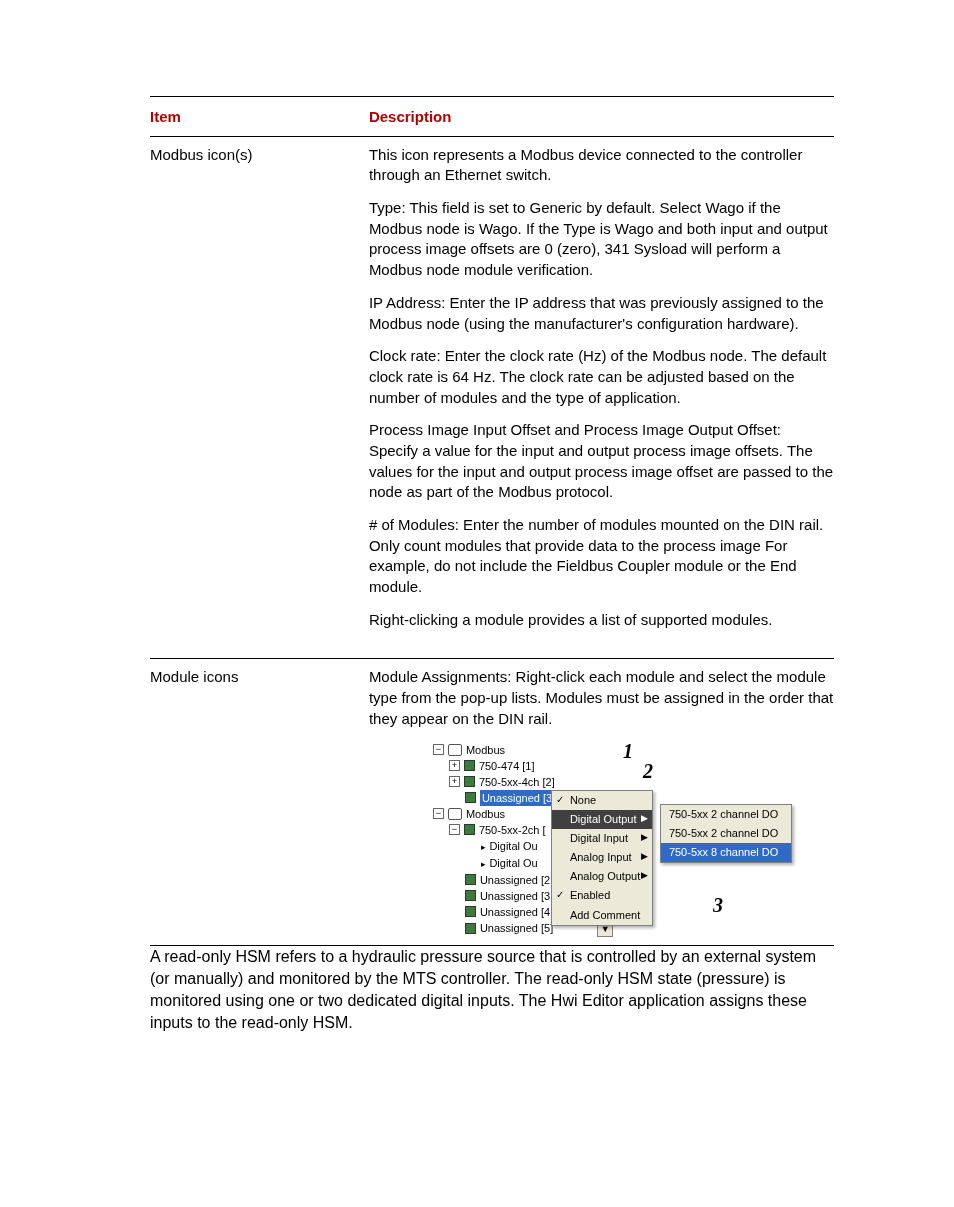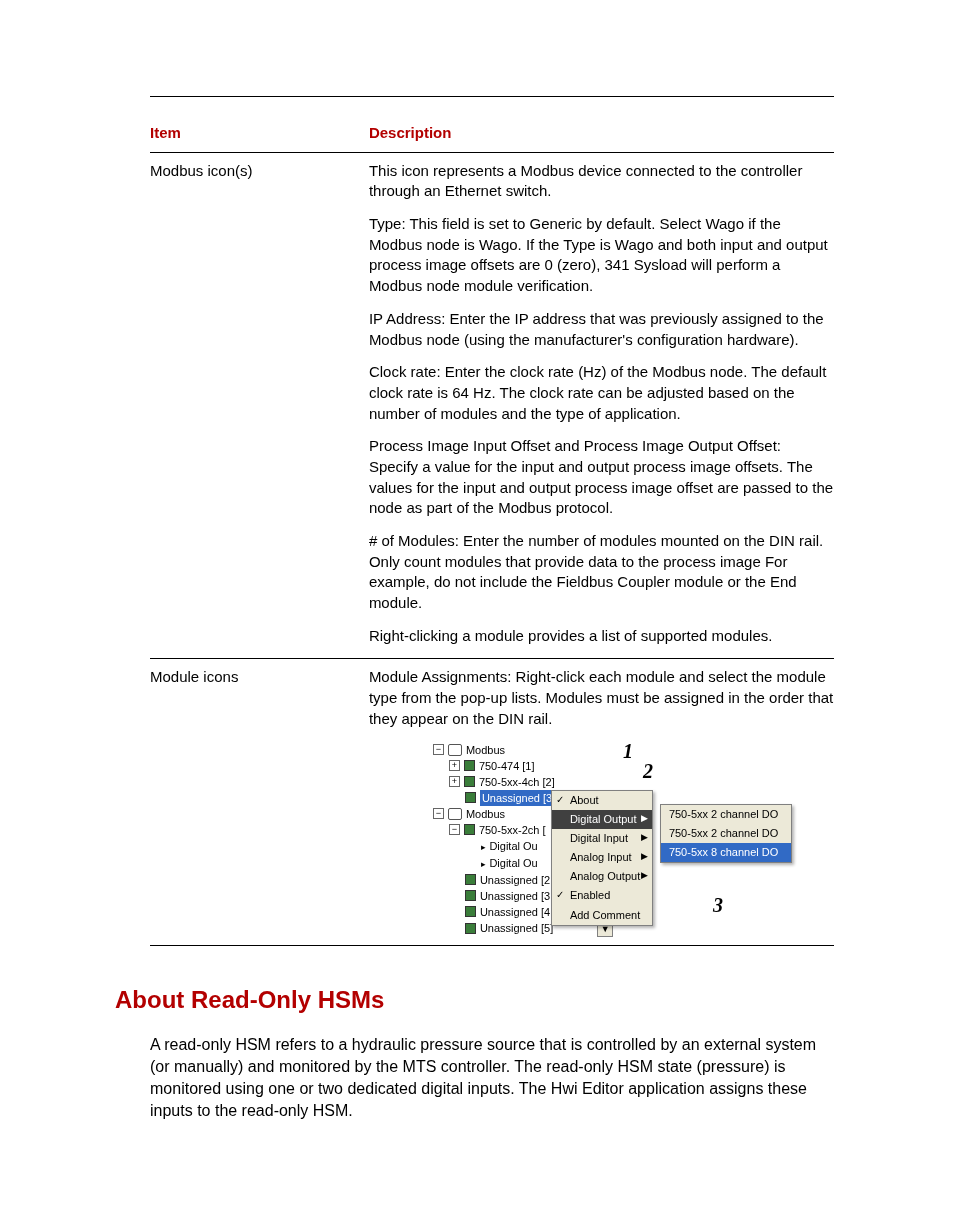--- a/index.html
+++ b/index.html
@@ -16,40 +16,40 @@
   .tbl {
     width: 100%;
     border-collapse: collapse;
     font-size: 15px;
     line-height: 1.38;
   }
   .tbl th {
     text-align: left;
     color: #b30000;
     font-weight: bold;
-    padding: 26px 0 8px 0;
+    padding: 10px 0 8px 0;
     border-top: 1px solid #000;
     border-bottom: 1px solid #000;
     vertical-align: top;
   }
   .tbl th.col1 { width: 32%; }
   .tbl td {
     vertical-align: top;
     padding: 8px 0 8px 0;
   }
   .row-sep td {
     border-top: 1px solid #000;
   }
   .last-sep td {
     border-bottom: 1px solid #000;
   }
   .desc p {
     margin: 0 0 12px 0;
   }
-  .desc p:last-child { margin-bottom: 4px; }
+  .desc p:last-child { margin-bottom: 20px; }
   h2.section-title {
     color: #b30000;
     font-size: 24px;
     font-weight: bold;
     margin: 40px 0 20px -35px;
   }
   p.body-para {
     font-size: 16px;
     line-height: 1.38;
     margin: 0 0 14px 0;
@@ -224,37 +224,36 @@
           </div>
           <div class="tree-row ind3">
             <span class="mod-icon"></span>
             <span>Unassigned [5]</span>
             <span style="margin-left:40px;">
               <span class="scroll-btn">▼</span>
             </span>
           </div>
 
           <div class="popup">
-            <div class="mi"><span class="chk">✓</span><span>About</span></div>
+            <div class="mi"><span class="chk">✓</span><span>None</span></div>
             <div class="mi hi"><span>Digital Output</span><span class="arrow">▶</span></div>
             <div class="mi"><span>Digital Input</span><span class="arrow">▶</span></div>
             <div class="mi"><span>Analog Input</span><span class="arrow">▶</span></div>
             <div class="mi"><span>Analog Output</span><span class="arrow">▶</span></div>
             <div class="mi"><span class="chk">✓</span><span>Enabled</span></div>
             <div class="mi"><span>Add Comment</span></div>
           </div>
 
           <div class="submenu">
             <div class="mi"><span>750-5xx 2 channel DO</span></div>
             <div class="mi"><span>750-5xx 2 channel DO</span></div>
             <div class="mi hi"><span>750-5xx 8 channel DO</span></div>
           </div>
         </div>
 
       </td>
     </tr>
   </tbody>
 </table>
 
-<h2 class="section-title">About Read-Only HSMs</h2>
 <p class="body-para">A read-only HSM refers to a hydraulic pressure source that is controlled by an external system (or manually) and monitored by the MTS controller. The read-only HSM state (pressure) is monitored using one or two dedicated digital inputs. The Hwi Editor application assigns these inputs to the read-only HSM.</p>
 
 </div>
 
 </body></html>

